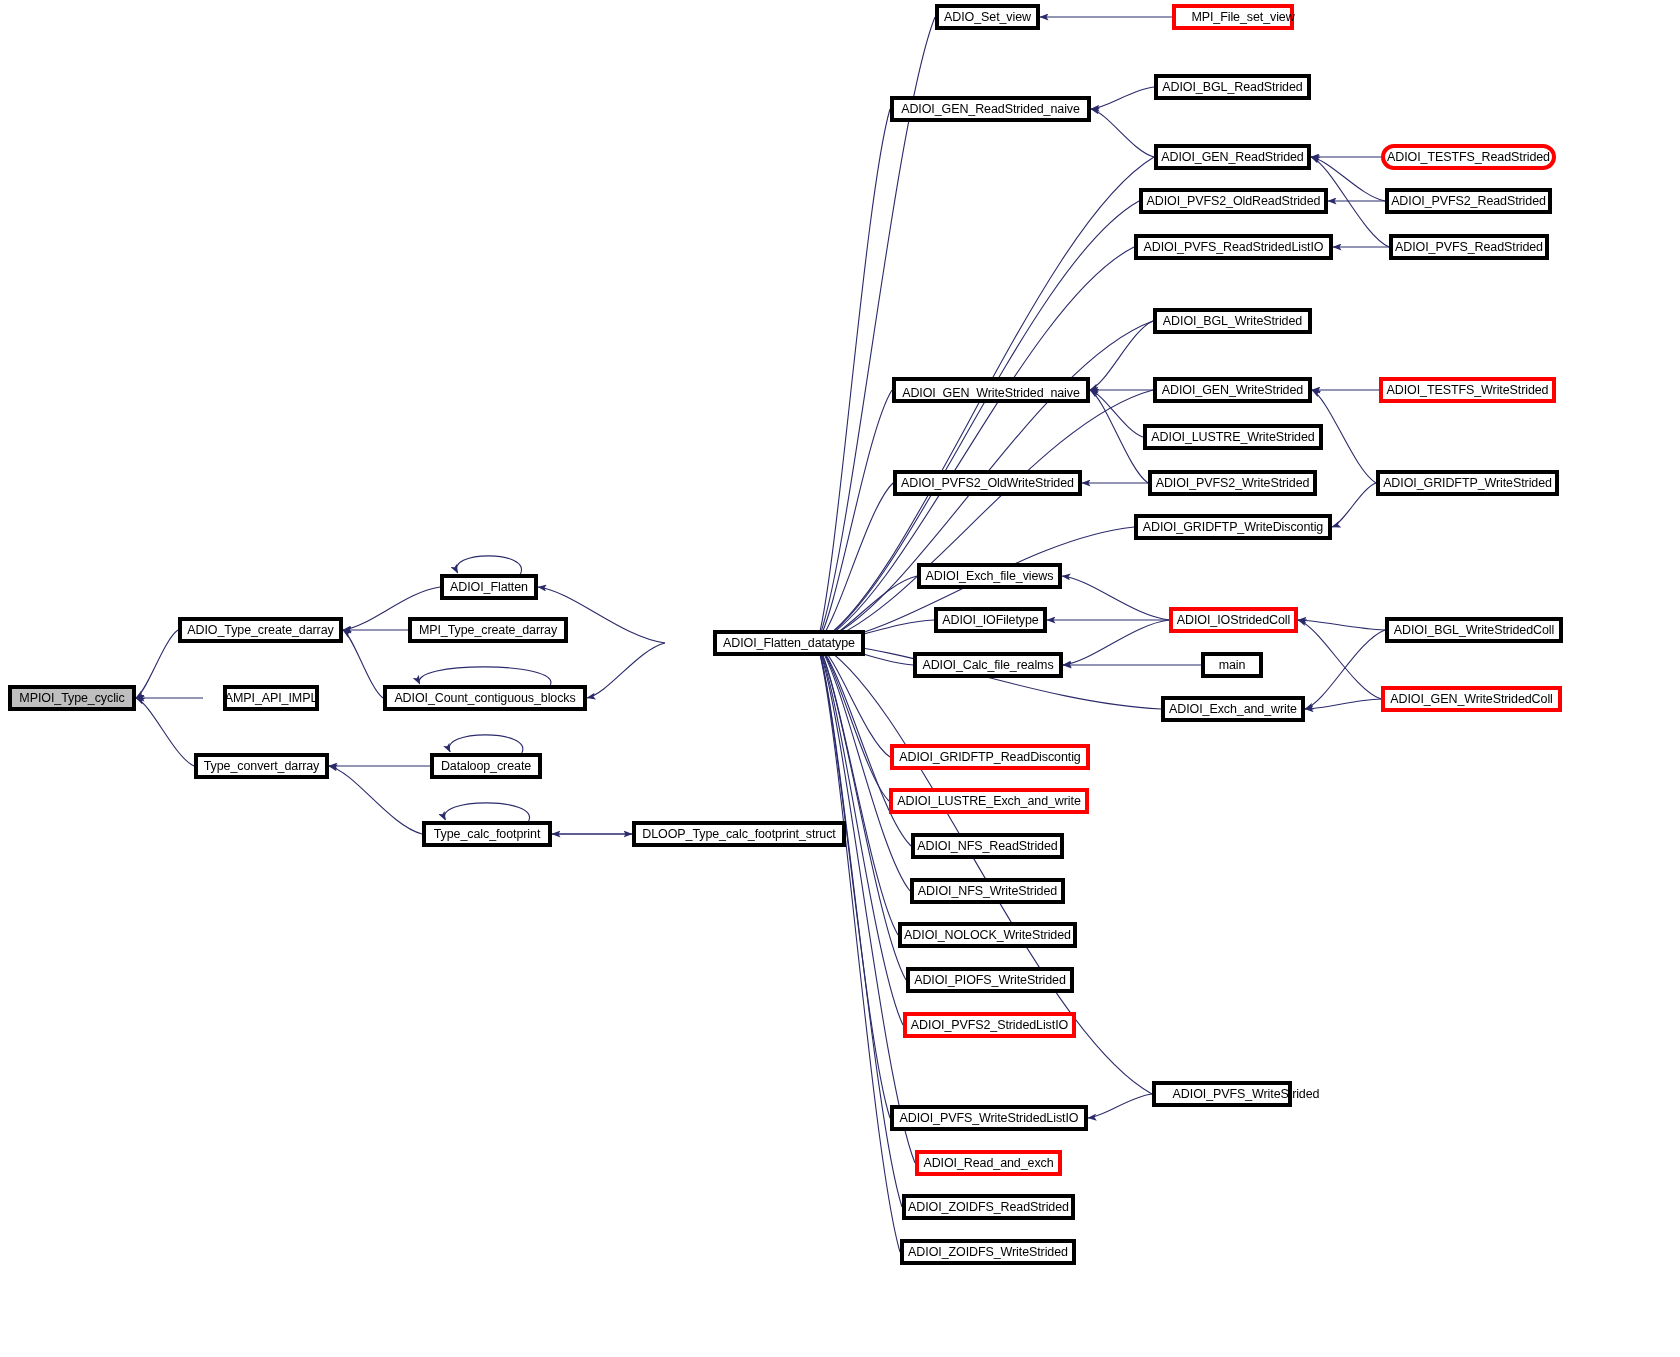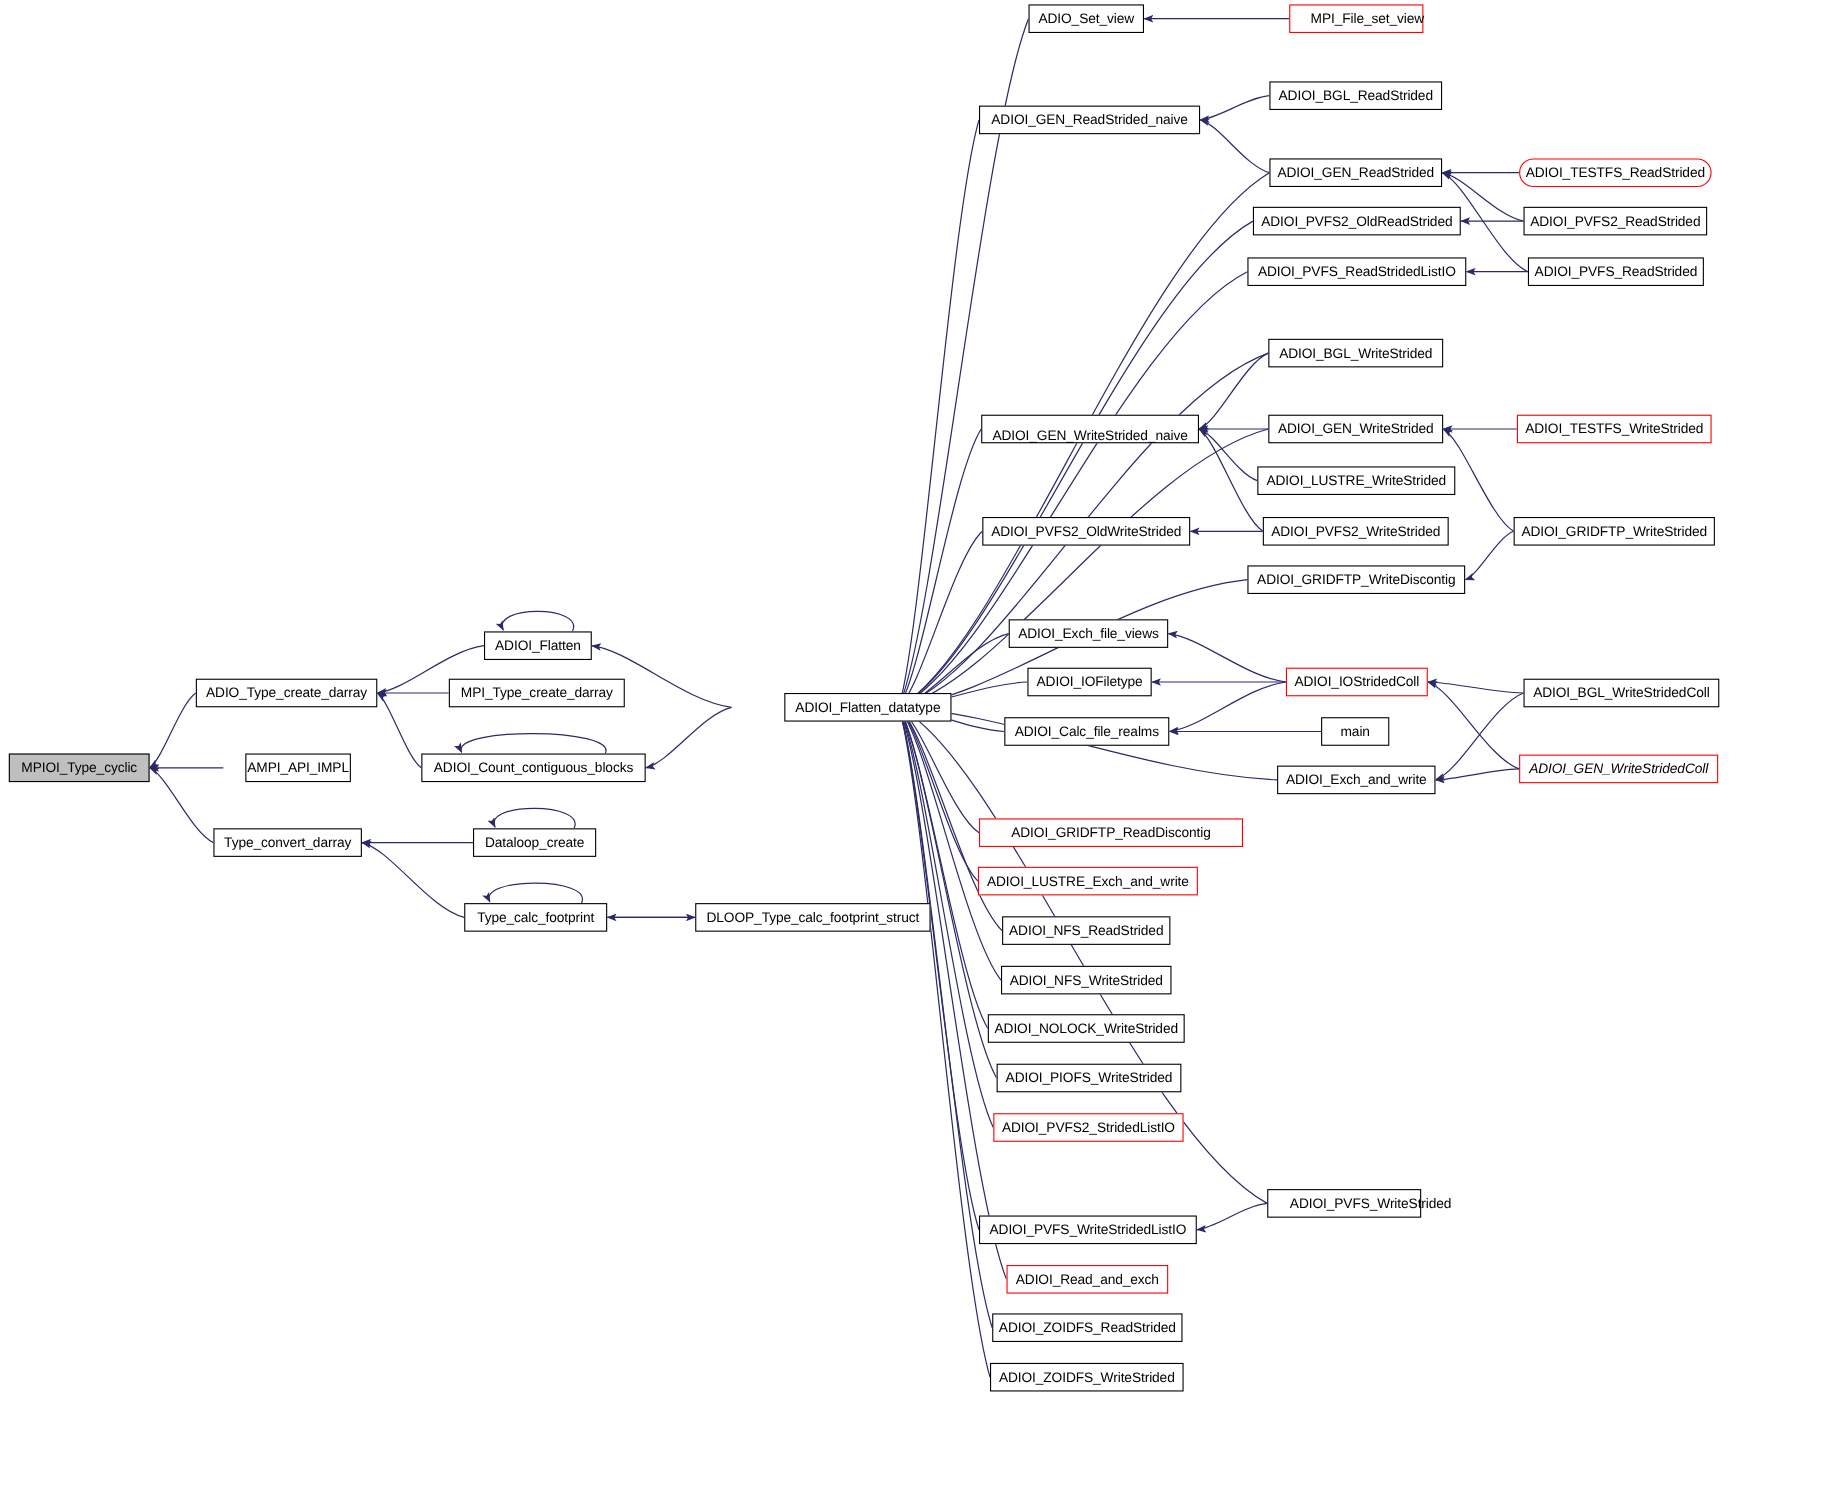--- a/index.html
+++ b/index.html
@@ -21,21 +21,21 @@
     left: 0;
     top: 0;
     width: 1680px;
     height: 1357px;
     pointer-events: none;
   }
   .node {
     position: absolute;
     box-sizing: border-box;
     background: #ffffff;
-    border: 1px solid #000000;
+    border: 4px solid #000000;
     color: #000000;
     font-size: 12.5px;
     line-height: 1;
     display: flex;
     align-items: center;
     justify-content: center;
     white-space: nowrap;
     letter-spacing: -0.1px;
     z-index: 5;
   }
@@ -232,24 +232,24 @@
       </div>
       <div class="node" style="left: 913px; top: 652px; width: 150px; height: 26px;">
         <span>ADIOI_Calc_file_realms</span>
       </div>
       <div class="node" style="left: 1201px; top: 652px; width: 62px; height: 26px;">
         <span>main</span>
       </div>
       <div class="node" style="left: 1161px; top: 696px; width: 144px; height: 26px;">
         <span>ADIOI_Exch_and_write</span>
       </div>
-      <div class="node red" style="left: 1381px; top: 686px; width: 181px; height: 26px; font-style: italic;">
+      <div class="node red" style="left: 1381px; top: 686px; width: 181px; height: 26px;">
         <span>ADIOI_GEN_WriteStridedColl</span>
       </div>
-      <div class="node red" style="left: 890px; top: 744px; width: 240px; height: 26px;">
+      <div class="node red" style="left: 890px; top: 744px; width: 200px; height: 26px;">
         <span>ADIOI_GRIDFTP_ReadDiscontig</span>
       </div>
       <div class="node red" style="left: 889px; top: 788px; width: 200px; height: 26px;">
         <span>ADIOI_LUSTRE_Exch_and_write</span>
       </div>
       <div class="node" style="left: 911px; top: 833px; width: 153px; height: 26px;">
         <span>ADIOI_NFS_ReadStrided</span>
       </div>
       <div class="node" style="left: 910px; top: 878px; width: 155px; height: 26px;">
         <span>ADIOI_NFS_WriteStrided</span>

